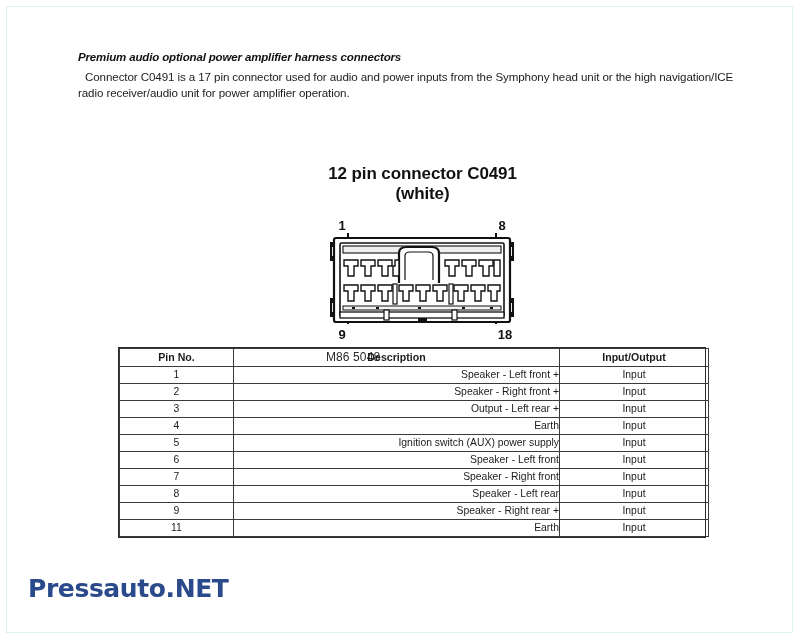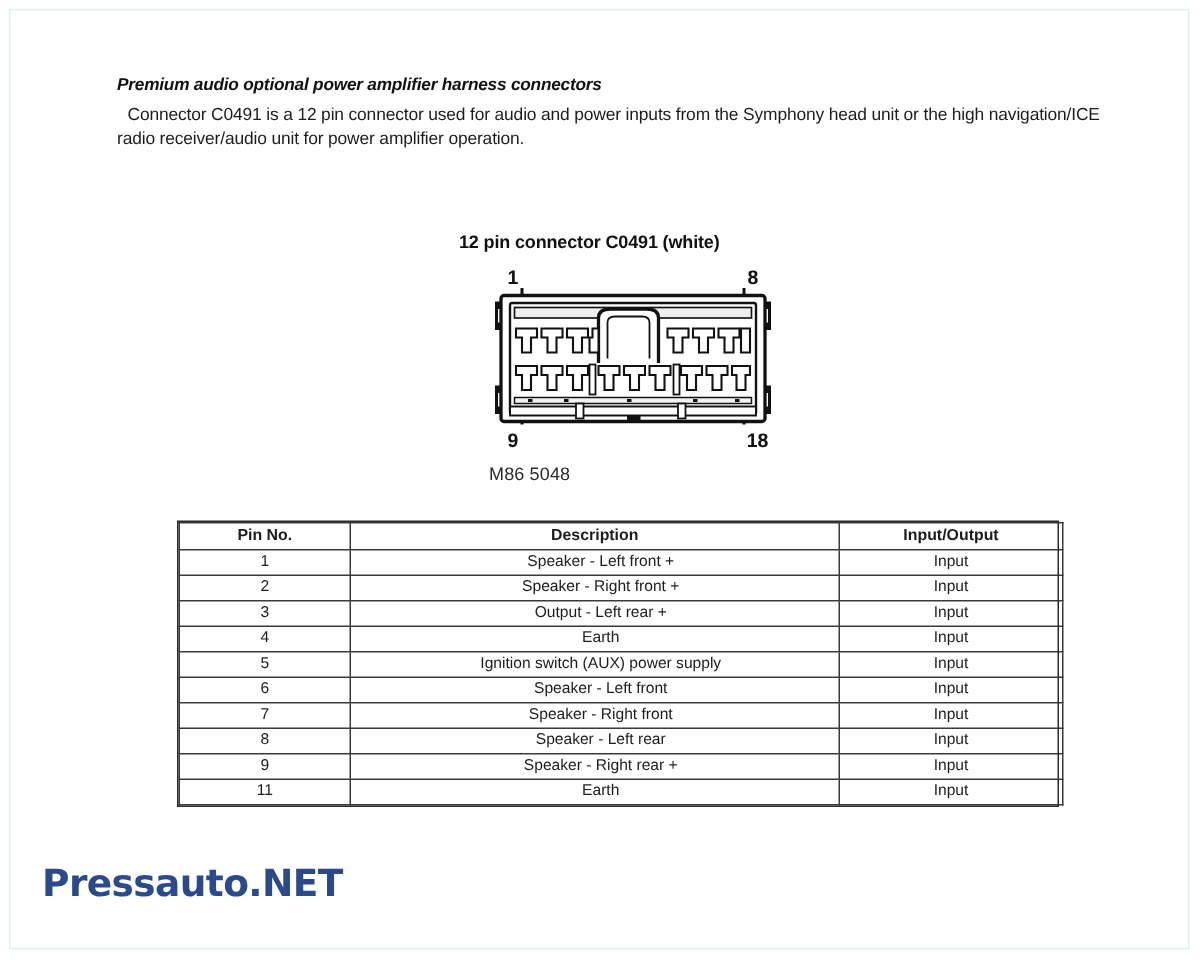--- a/index.html
+++ b/index.html
@@ -62,24 +62,24 @@
   }
 
   
   .figure {
     position: absolute;
     left: 300px;
     top: 148px;
     width: 245px;
   }
   .fig-title {
-    font-size: 12px;
+    font-size: 17px;
     font-weight: bold;
-    text-align: left;
-    margin: 6px;
+    text-align: center;
+    margin: 16px;
     letter-spacing: -0.1px;
     color: #111;
   }
   .fig-art {
     position: relative;
     width: 245px;
     height: 122px;
     margin-top: 11px;
   }
   .fig-art svg { display: block; }
@@ -116,21 +116,21 @@
     margin-top: 36px;
   }
   table.pin-table thead th {
     font-weight: bold;
     text-align: center;
     height: 17px;
     line-height: 17px;
     font-size: 10.6px;
   }
   .col-pin   { width: 113px; text-align: center; }
-  .col-desc  { width: 325px; text-align: center; padding-left: 8px !important; }
+  .col-desc  { width: 325px; text-align: right; padding-left: 8px !important; }
   .col-io    { width: 148px; text-align: center; }
   td.col-desc { padding-left: 8px; }
 
   
   .pin-table-wrap::after {
     content: "";
     position: absolute;
     left: -1px; top: -1px;
     right: -1px; bottom: -1px;
     border: 1px solid #2b2b2b;
@@ -151,21 +151,21 @@
 </style>
 </head>
 <body>
 
 <div class="sheet">
 
   <div class="page-frame"></div>
 
   <div class="intro">
     <p class="intro-heading">Premium audio optional power amplifier harness connectors</p>
-    <p class="intro-body">Connector C0491 is a 12 pin connector used for audio and power inputs from the Symphony head unit or the high navigation/ICE radio receiver/audio unit for power amplifier operation.</p>
+    <p class="intro-body">Connector C0491 is a 17 pin connector used for audio and power inputs from the Symphony head unit or the high navigation/ICE radio receiver/audio unit for power amplifier operation.</p>
   </div>
 
   <div class="figure">
 
     <p class="fig-title">12 pin connector C0491 (white)</p>
 
     <div class="fig-art">
       <svg width="245" height="122" viewBox="0 0 245 122">
 
         <g stroke="#111" stroke-width="2">

